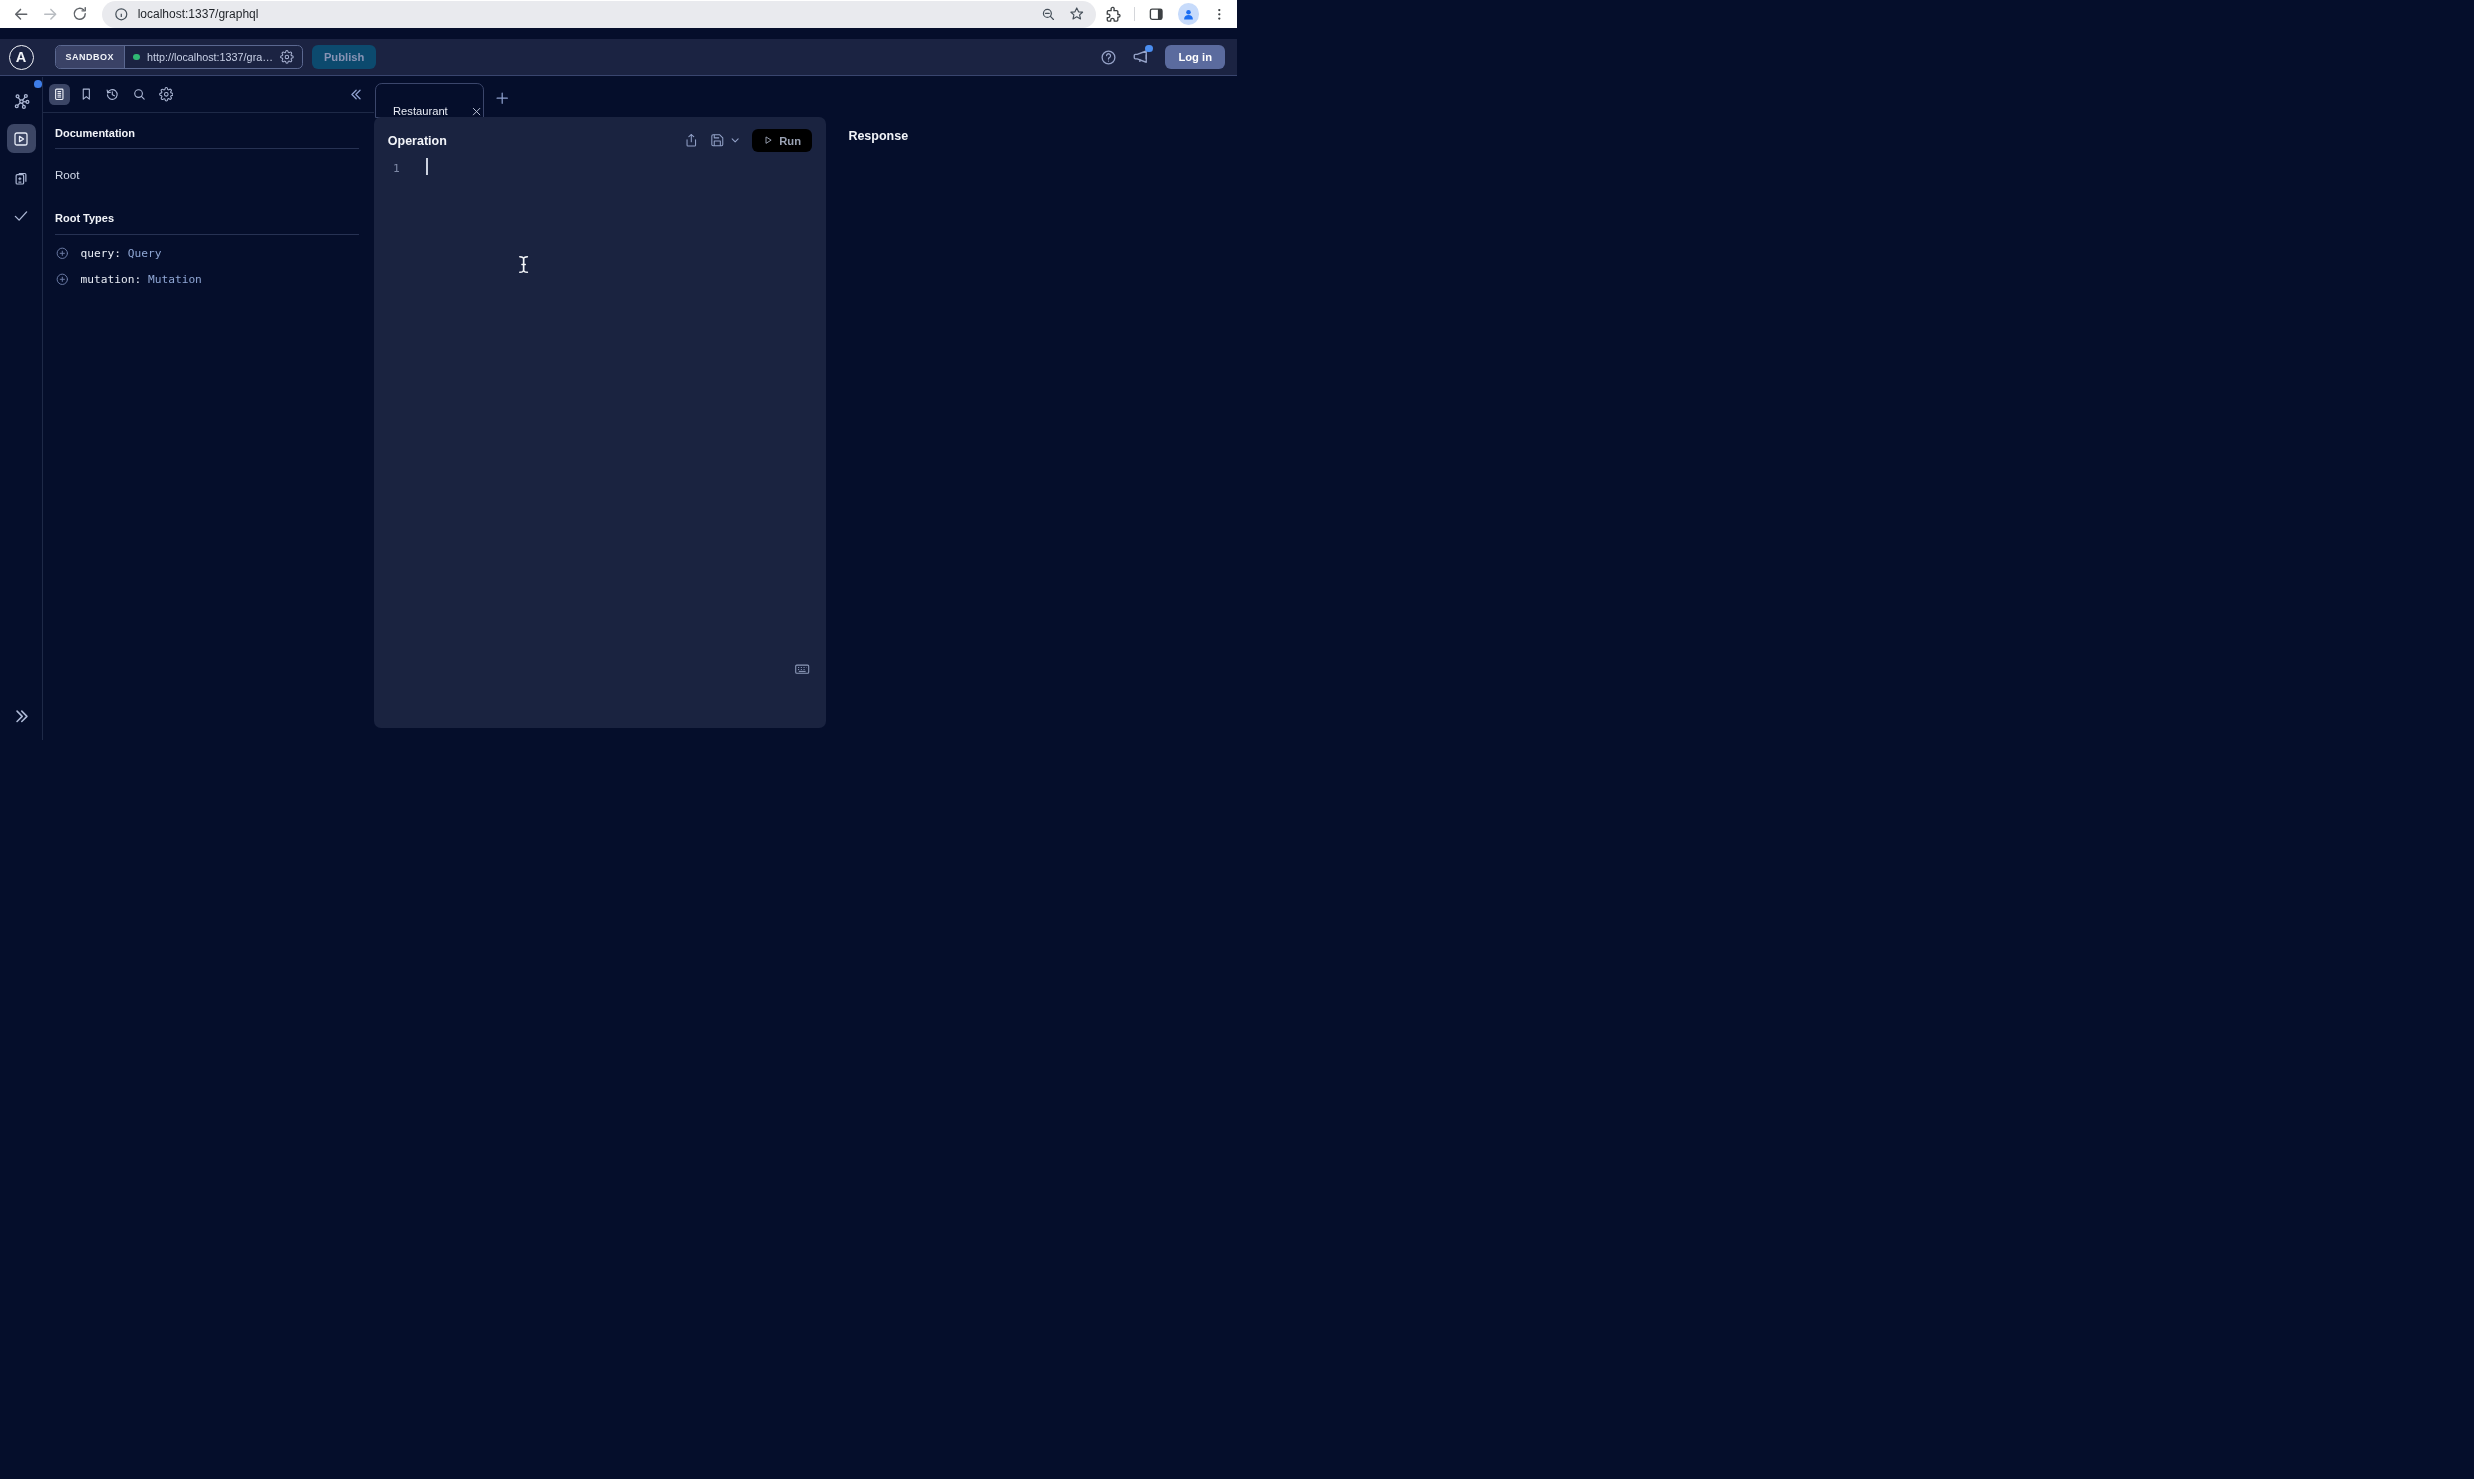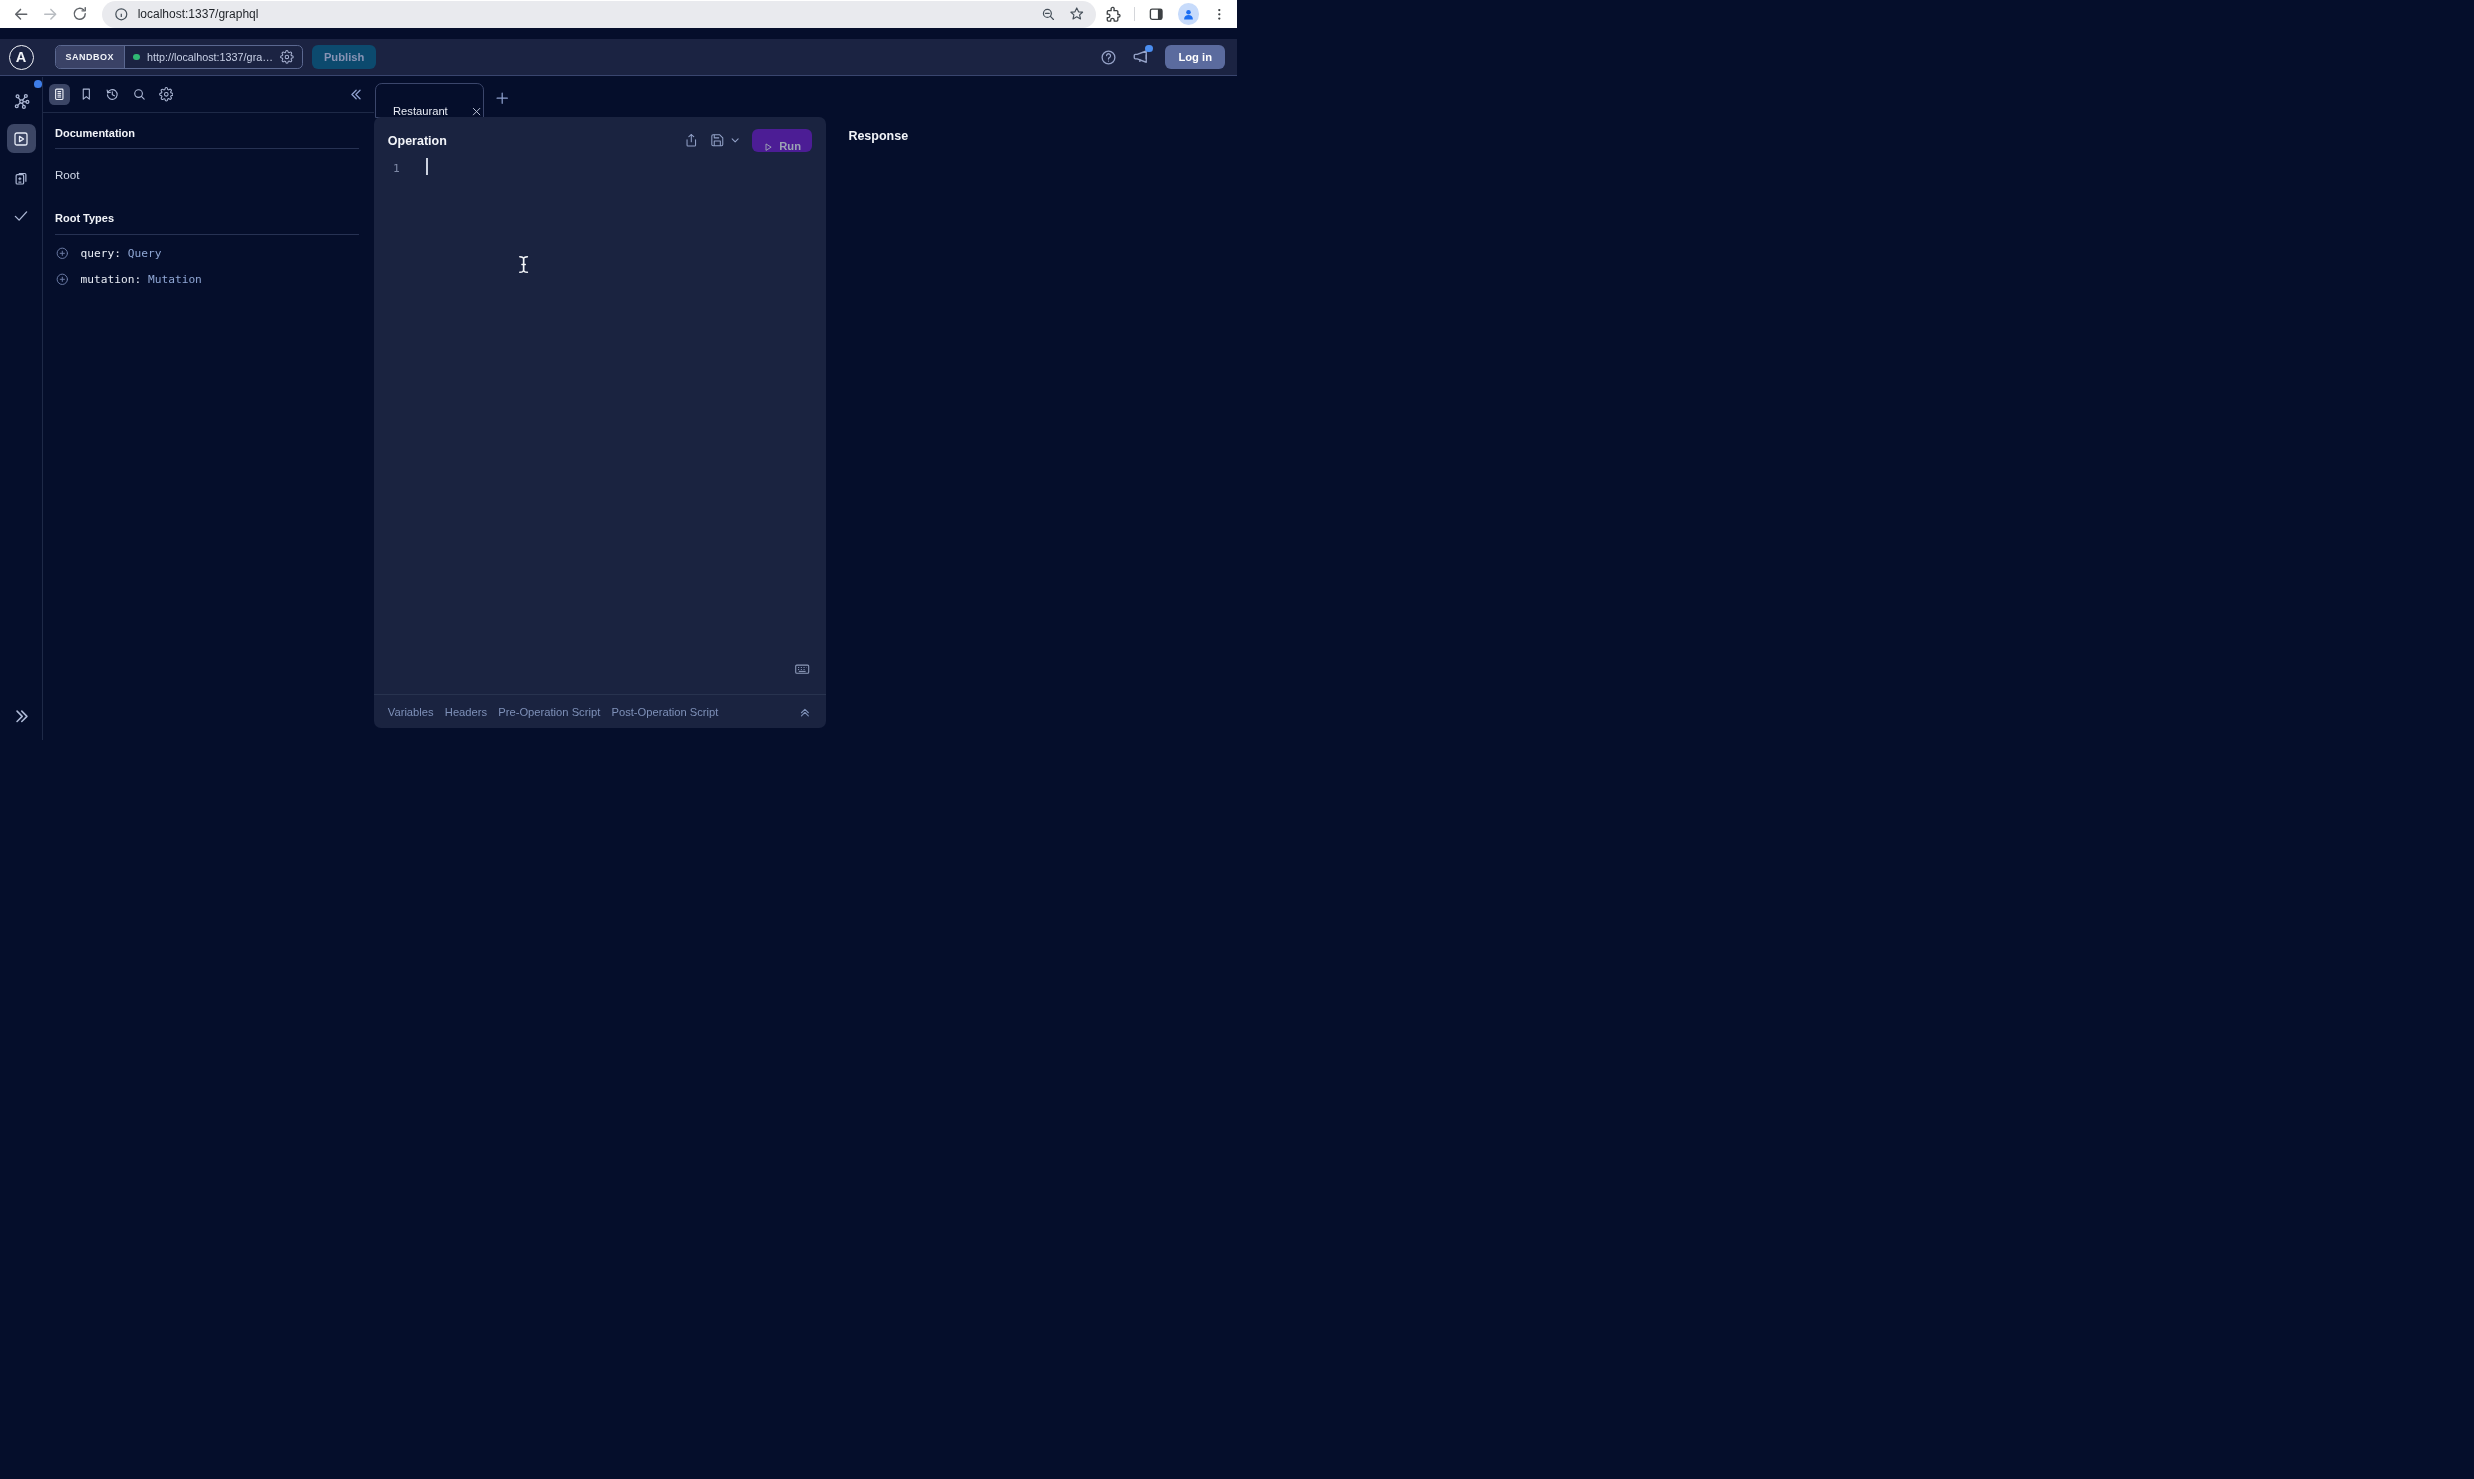--- a/index.html
+++ b/index.html
@@ -85,22 +85,22 @@
   .tab .x { color:#c3cade; }
   .newtab { position:absolute; left:494px; top:13px; color:#8fa0ce; }
 
   
   .op { position:absolute; left:374px; top:40px; width:452px; height:611px; background:#1a2340;
     border-radius:6.9px; }
   .op-head { display:flex; align-items:center; padding:12px 13.8px 0 13.8px; }
   .op-title { color:#f2f4f9; font-size:12.5px; font-weight:bold; }
   .op-actions { margin-left:auto; display:flex; align-items:center; gap:11.2px; color:#93a2c8; }
   .chev-sm { color:#93a2c8; margin-left:-5.2px; }
-  .btn-run { background:#4c1d95; color:#9ba3b4; border:none; border-radius:6px; height:23px;
-    padding:0 11.2px; font-size:11.2px; font-weight:bold; display:flex; align-items:flex-end; gap:6px;
+  .btn-run { background:#000000; color:#9ba3b4; border:none; border-radius:6px; height:23px;
+    padding:0 11.2px; font-size:11.2px; font-weight:bold; display:flex; align-items:center; gap:6px;
     font-family:"Liberation Sans", sans-serif; }
   .editor { position:relative; height:482px; }
   .lineno { position:absolute; left:19px; top:10.3px; color:#7e89a6; font-size:11.2px;
     font-family:"DejaVu Sans Mono", monospace; }
   .caret { position:absolute; left:52px; top:6px; width:1.7px; height:17px; background:#ccd2e0; }
   .kbd-ico { position:absolute; left:420px; top:544px; color:#8d9ab8; }
   .op-foot { position:absolute; left:0; bottom:0; width:452px; height:34px;
     border-top:0.9px solid #28334f; display:flex; align-items:center; padding:0 13.8px; gap:11.2px; }
   .foot-tab { color:#7e90b8; font-size:11.2px; white-space:nowrap; }
   .foot-collapse { margin-left:auto; color:#7e90b8; }
@@ -399,32 +399,20 @@
           <line x1="6" y1="9.5" x2="7.5" y2="9.5"></line>
           <line x1="10" y1="9.5" x2="11.5" y2="9.5"></line>
           <line x1="14" y1="9.5" x2="15.5" y2="9.5"></line>
           <line x1="18" y1="9.5" x2="18.5" y2="9.5"></line>
           <line x1="6" y1="12.5" x2="7.5" y2="12.5"></line>
           <line x1="10" y1="12.5" x2="11.5" y2="12.5"></line>
           <line x1="14" y1="12.5" x2="15.5" y2="12.5"></line>
           <line x1="7" y1="15.2" x2="17" y2="15.2"></line>
         </svg>
     </span>
-    <div class="op-foot">
-      <span class="foot-tab">Variables</span>
-      <span class="foot-tab">Headers</span>
-      <span class="foot-tab">Pre-Operation Script</span>
-      <span class="foot-tab">Post-Operation Script</span>
-      <span class="foot-collapse">
-        <svg width="13.8" height="13.8" viewBox="0 0 24 24" fill="none" stroke="currentColor" stroke-width="1.9" stroke-linecap="round" stroke-linejoin="round">
-            <polyline points="6 13.5 12 7.5 18 13.5"></polyline>
-            <polyline points="6 19 12 13 18 19"></polyline>
-          </svg>
-      </span>
-    </div>
   </div>
 
   <div class="resp">
     <div class="resp-title">Response</div>
   </div>
 
   <span class="mouse-ibeam">
     <svg width="11.2" height="19" viewBox="0 0 13 22" fill="none" stroke="currentColor" stroke-width="1.6" stroke-linecap="round">
         <path d="M2 2c2.2 0 4.5.4 4.5 3v12c0 2.6-2.3 3-4.5 3"></path>
         <path d="M11 2c-2.2 0-4.5.4-4.5 3v12c0 2.6 2.3 3 4.5 3"></path>

